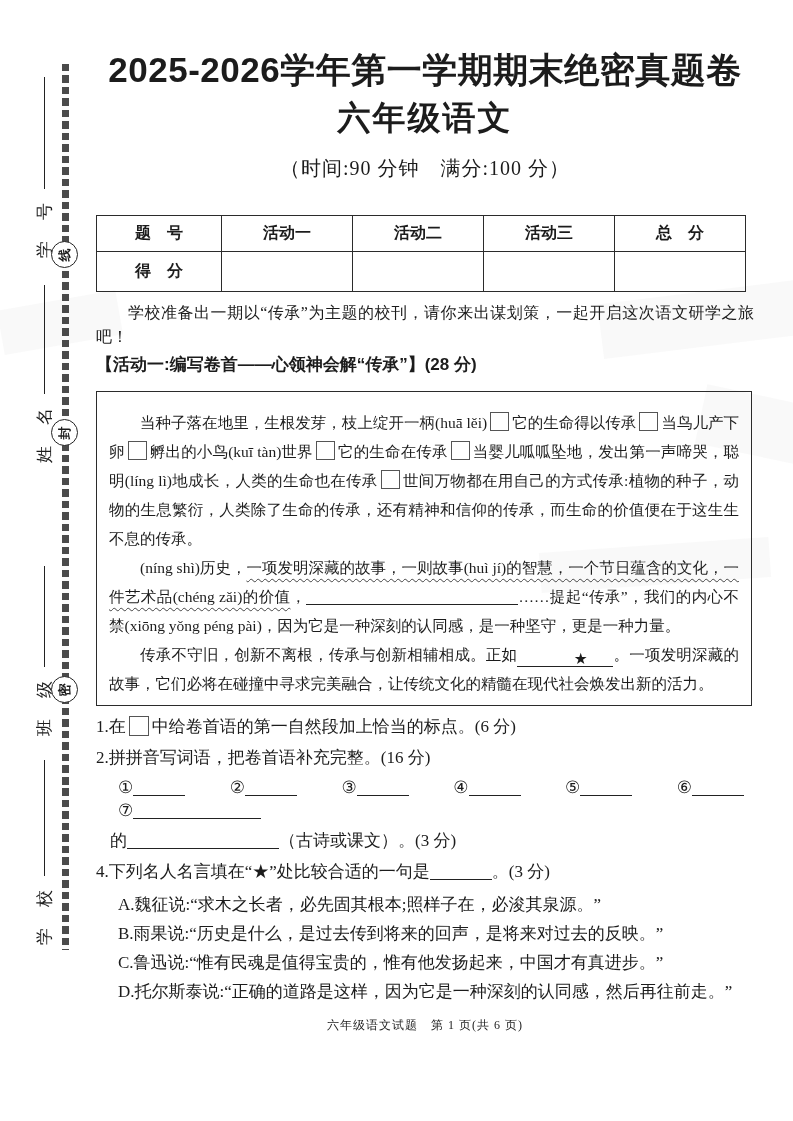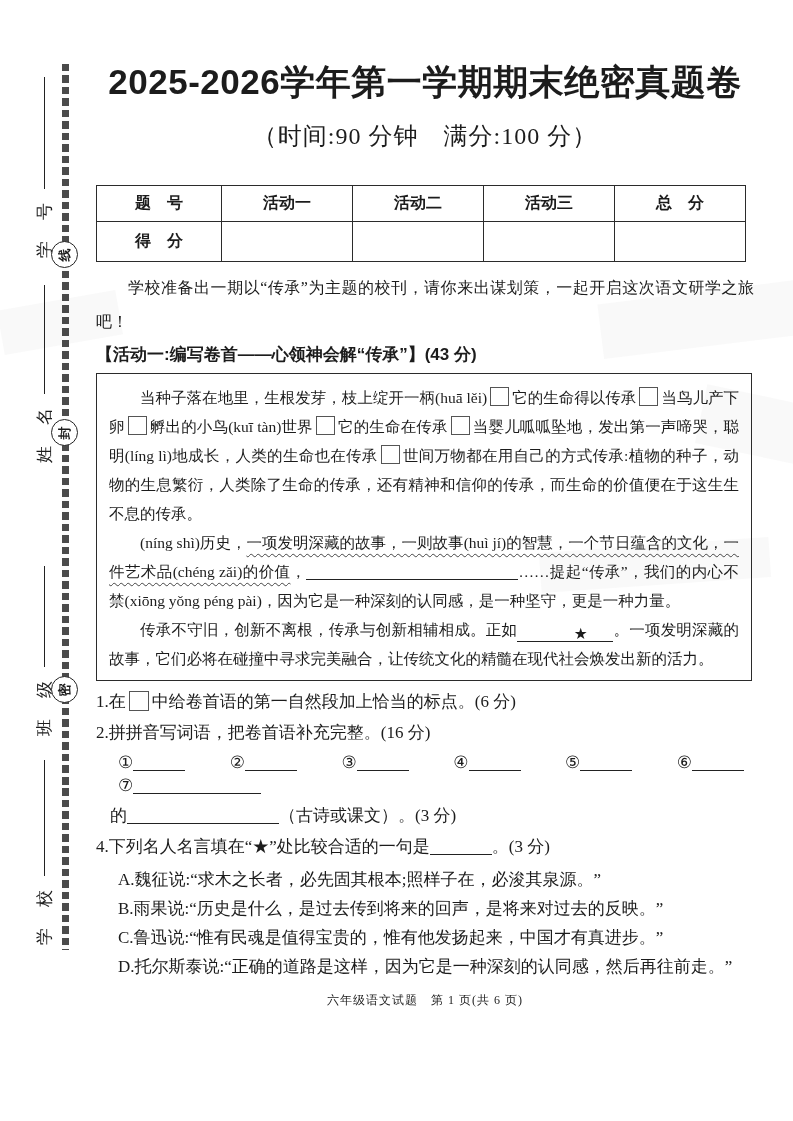--- a/index.html
+++ b/index.html
@@ -31,35 +31,35 @@
     transform:rotate(-90deg);transform-origin:0 0;font-size:17px;letter-spacing:2px;
   }
   .mf1{top:258px;width:181px;}
   .mf2{top:463px;width:178px;}
   .mf3{top:736px;width:170px;}
   .mf4{top:945px;width:185px;}
   .mf-line{flex:1;margin-left:12px;border-bottom:1.2px solid #222;height:0;}
 
   
   .main{position:absolute;left:96px;top:50px;width:658px;}
-  .title1{margin:12px;text-align:center;font:800 35px/1.15 "Liberation Sans","DejaVu Sans",sans-serif;letter-spacing:.5px;}
+  .title1{margin:0;text-align:center;font:800 35px/1.15 "Liberation Sans","DejaVu Sans",sans-serif;letter-spacing:.5px;}
   .title2{margin:9px 0 0;text-align:center;font:800 33px/1.15 "Liberation Sans","DejaVu Sans",sans-serif;letter-spacing:2px;}
-  .meta{margin-top:18px;text-align:center;font-size:24px;letter-spacing:1px;}
+  .meta{margin-top:18px;text-align:center;font-size:20px;letter-spacing:1px;}
 
   table.score{margin-top:33px;width:650px;border-collapse:collapse;
     font-family:"Liberation Sans","DejaVu Sans",sans-serif;font-weight:700;font-size:16px;}
   table.score td{border:1.4px solid #2b2b2b;text-align:center;}
   table.score tr.r1 td{height:33px;}
   table.score tr.r2 td{height:37px;text-align:center;}
   table.score td.c0{width:122px;}
 
-  .intro{margin:9px 0 0;text-indent:2em;font-size:16px;line-height:34px;text-align:justify;}
+  .intro{margin:9px 0 0;text-indent:2em;font-size:16px;line-height:24px;text-align:justify;}
   .act-head{margin:3px 0 0;font:700 17px/25px "Liberation Sans","DejaVu Sans",sans-serif;}
 
-  .passage{margin-top:6px;border:1.3px solid #2b2b2b;padding:9px 12px 7px;box-sizing:border-box;
+  .passage{margin-top:14px;border:1.3px solid #2b2b2b;padding:16px 12px 7px;box-sizing:border-box;
     width:656px;font-size:15.5px;line-height:29px;text-align:justify;}
   .passage p{margin:0;text-indent:2em;}
   .pbox{display:inline-block;width:17px;height:17px;border:1px solid #555;margin:0 3px;vertical-align:-3px;background:#fff;}
   .wavy{text-decoration:underline wavy #444 1px;text-underline-offset:5px;}
   .fill{display:inline-block;border-bottom:1.1px solid #222;height:14px;vertical-align:-3px;}
   .fill-l{width:212px;}
   .star-fill{display:inline-block;width:96px;border-bottom:1.1px solid #222;text-align:center;height:22px;vertical-align:-4px;}
 
   .questions{margin-top:8px;font-size:17px;}
   .q{margin:0 0 6px;line-height:25px;text-align:justify;}
@@ -110,20 +110,21 @@
 <div class="seal-circle sc2">
     <span>封</span>
   </div>
 <div class="seal-circle sc3">
     <span>密</span>
   </div>
 
 <div class="main">
 
   <h1 class="title1">2025-2026学年第一学期期末绝密真题卷</h1>
+  <h1 class="title2">六年级语文</h1>
   <div class="meta">（时间:90 分钟　满分:100 分）</div>
 
   <table class="score">
     <tbody>
         <tr class="r1">
       <td class="c0">题　号</td>
       <td>活动一</td>
       <td>活动二</td>
       <td>活动三</td>
       <td>总　分</td>
@@ -133,21 +134,21 @@
       <td></td>
       <td></td>
       <td></td>
       <td></td>
     </tr>
   </tbody>
     </table>
 
   <p class="intro">学校准备出一期以“传承”为主题的校刊，请你来出谋划策，一起开启这次语文研学之旅吧！</p>
 
-  <h2 class="act-head">【活动一:编写卷首——心领神会解“传承”】(43 分)</h2>
+  <h2 class="act-head">【活动一:编写卷首——心领神会解“传承”】(28 分)</h2>
 
   <div class="passage">
     <p><span>当种子落在地里，生根发芽，枝上绽开一柄(huā lěi)</span><span class="pbox"></span><span>它的生命得以传承</span><span class="pbox"></span><span>当鸟儿产下卵</span><span class="pbox"></span><span>孵出的小鸟(kuī tàn)世界</span><span class="pbox"></span><span>它的生命在传承</span><span class="pbox"></span><span>当婴儿呱呱坠地，发出第一声啼哭，聪明(líng lì)地成长，人类的生命也在传承</span><span class="pbox"></span><span>世间万物都在用自己的方式传承:植物的种子，动物的生息繁衍，人类除了生命的传承，还有精神和信仰的传承，而生命的价值便在于这生生不息的传承。</span></p>
     <p><span>(níng shì)历史，</span><span class="wavy">一项发明深藏的故事，一则故事(huì jí)的智慧，一个节日蕴含的文化，一件艺术品(chéng zǎi)的价值</span><span>，</span><span class="fill fill-l"></span><span>……提起“传承”，我们的内心不禁(xiōng yǒng péng pài)，因为它是一种深刻的认同感，是一种坚守，更是一种力量。</span></p>
     <p><span>传承不守旧，创新不离根，传承与创新相辅相成。正如</span><span class="star-fill"><span>★</span></span><span>。一项发明深藏的故事，它们必将在碰撞中寻求完美融合，让传统文化的精髓在现代社会焕发出新的活力。</span></p>
   </div>
 
   <div class="questions">
 
     <div class="q"><span>1.在</span><span class="pbox"></span><span>中给卷首语的第一自然段加上恰当的标点。(6 分)</span></div>

